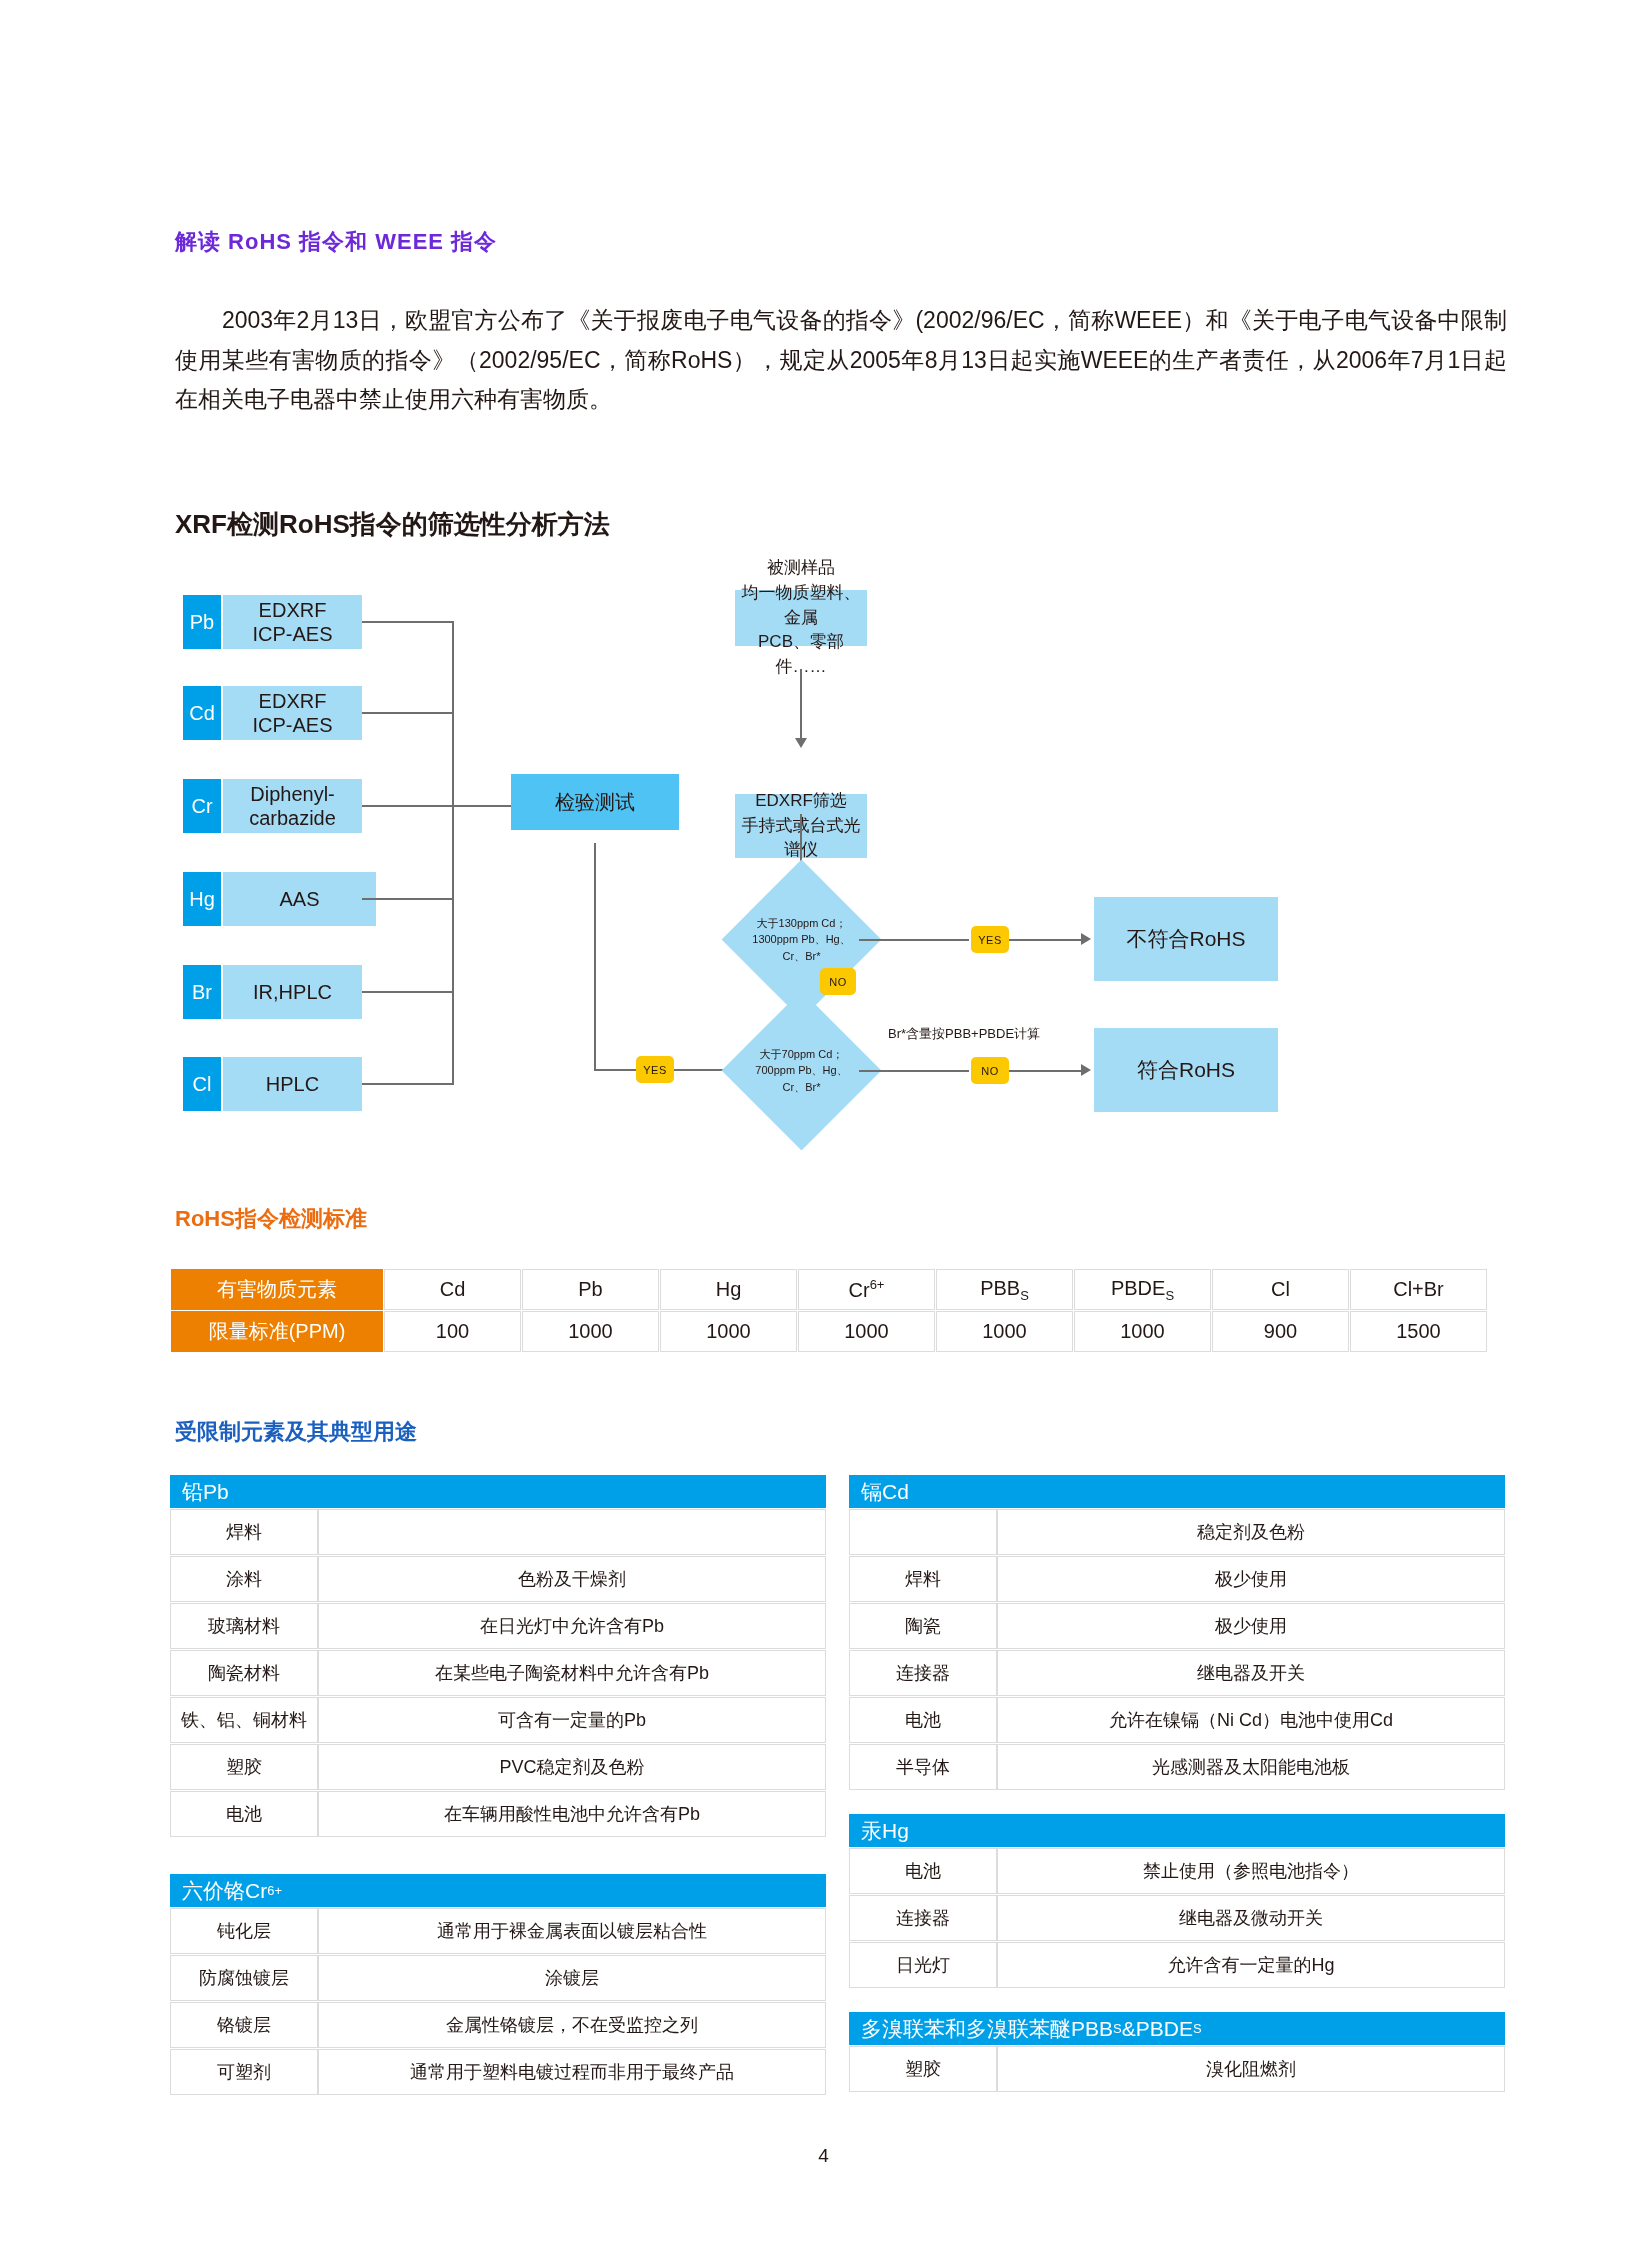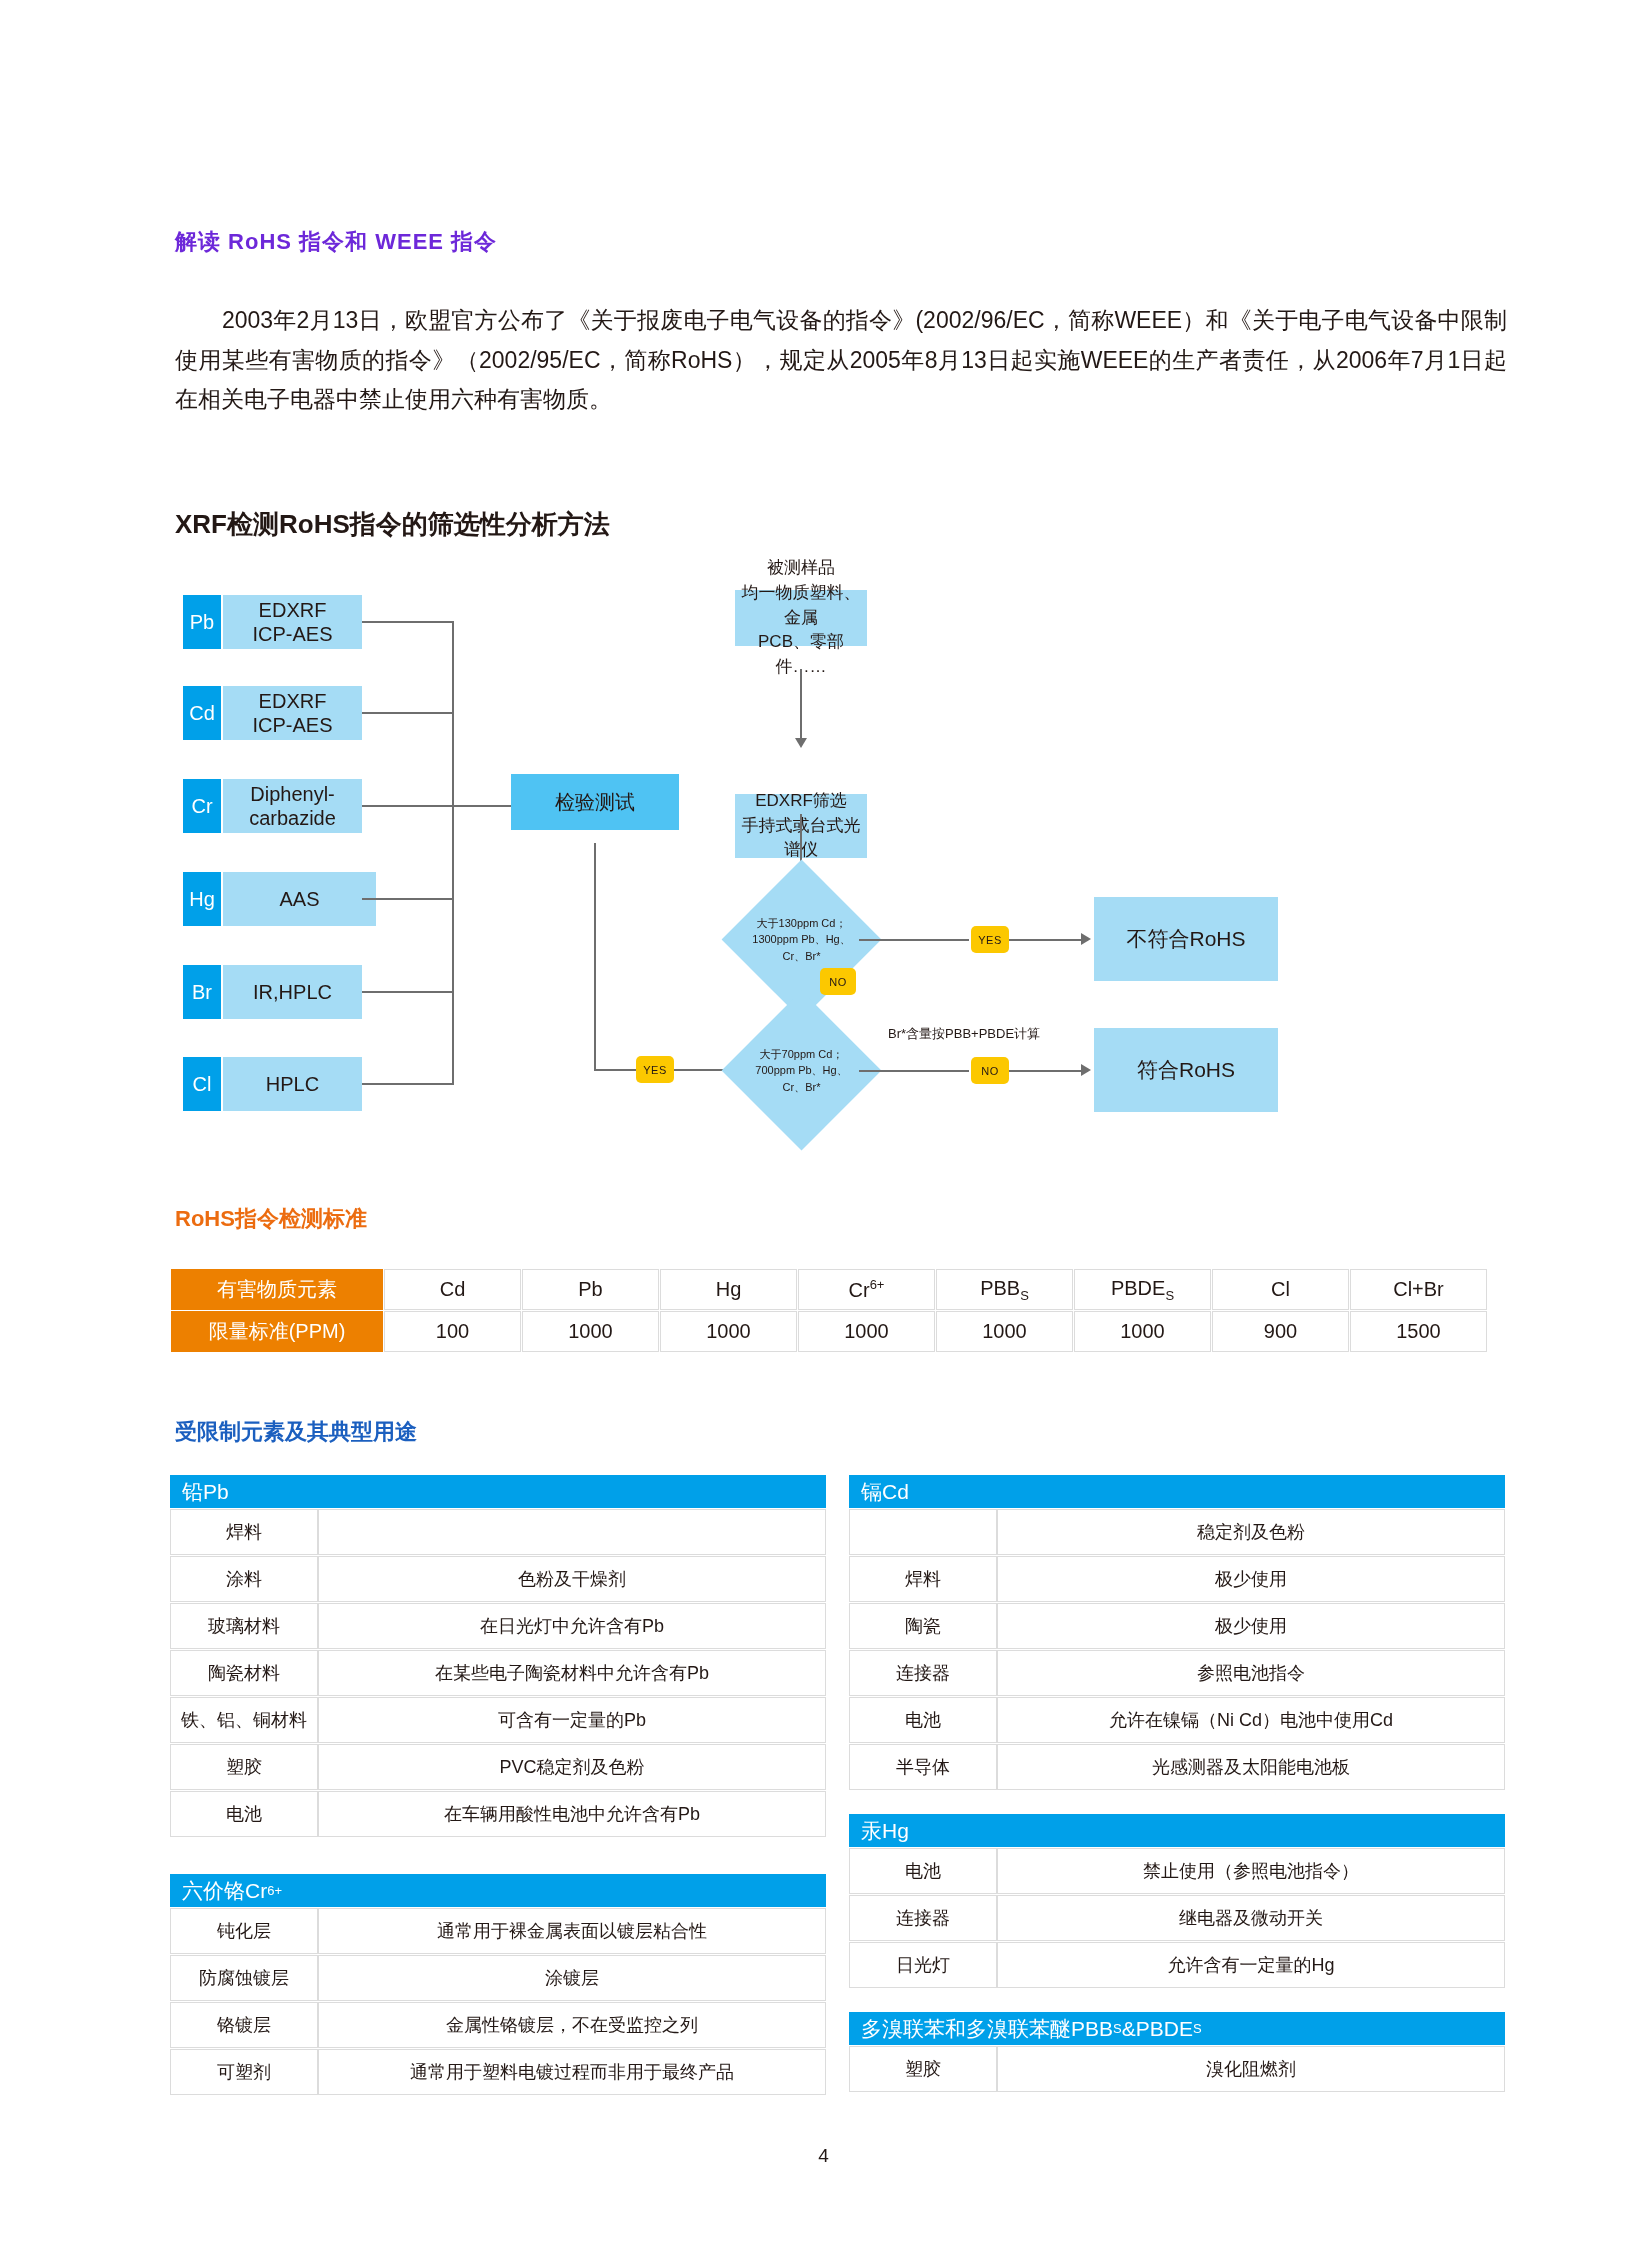--- a/index.html
+++ b/index.html
@@ -466,21 +466,21 @@
         <tr>
               <td class="k">焊料</td>
               <td class="v">极少使用</td>
             </tr>
         <tr>
               <td class="k">陶瓷</td>
               <td class="v">极少使用</td>
             </tr>
         <tr>
               <td class="k">连接器</td>
-              <td class="v">参照电池指令</td>
+              <td class="v">继电器及开关</td>
             </tr>
         <tr>
               <td class="k">电池</td>
               <td class="v">允许在镍镉（Ni Cd）电池中使用Cd</td>
             </tr>
         <tr>
               <td class="k">半导体</td>
               <td class="v">光感测器及太阳能电池板</td>
             </tr>
       </tbody>

